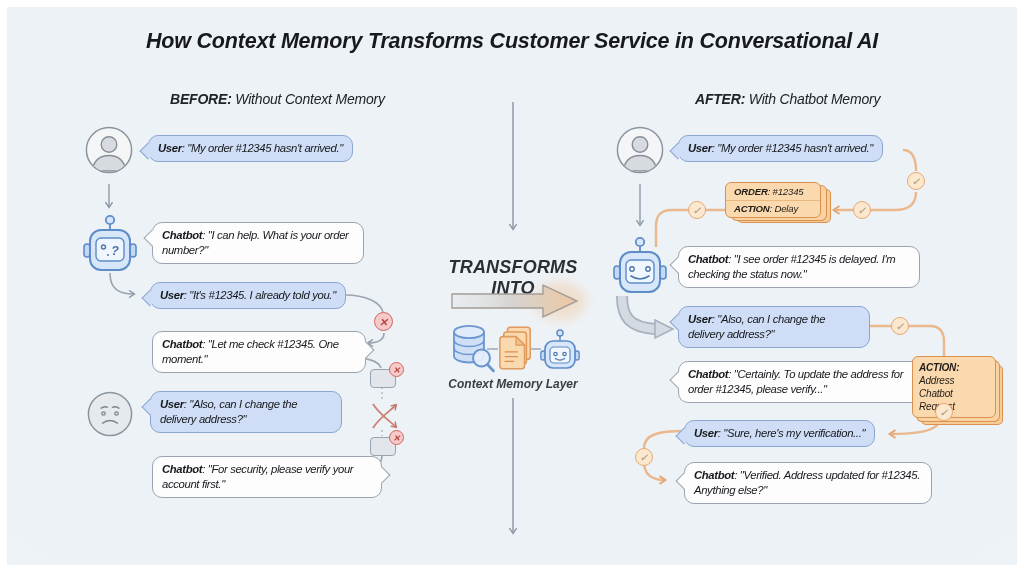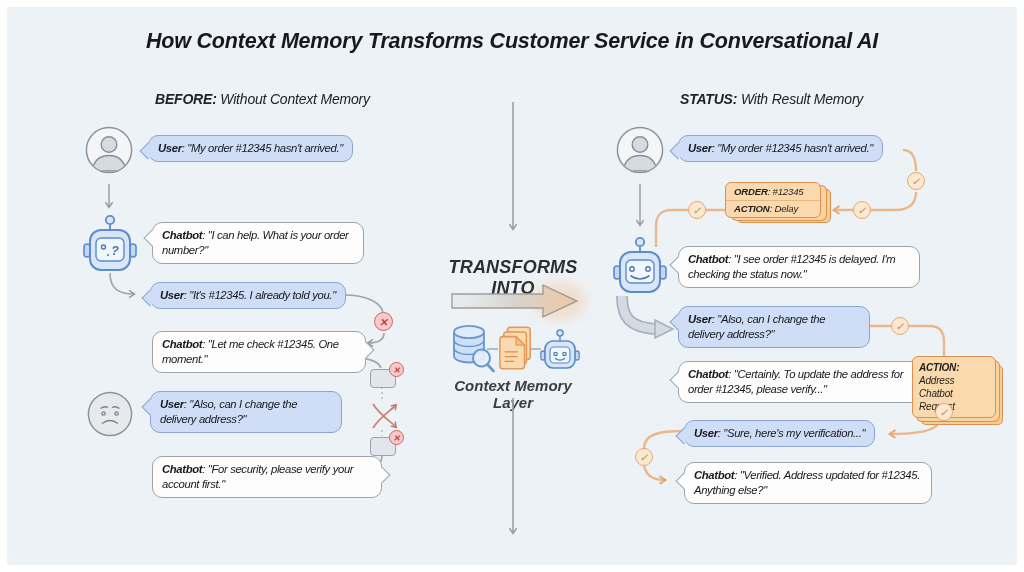--- a/index.html
+++ b/index.html
@@ -3,21 +3,21 @@
 <meta charset="utf-8">
 <style>
   html,body{margin:0;padding:0;background:#fff;}
   .canvas{position:relative;width:1024px;height:572px;overflow:hidden;
     font-family:"Liberation Sans",sans-serif;
     background:radial-gradient(120% 130% at 50% 45%, #edf2f7 55%, #f7fafc 100%);
     box-shadow:inset 0 0 0 7px #ffffff;font-style:italic;}
   .title{position:absolute;left:0;right:0;top:29px;text-align:center;
     font-size:21.5px;font-weight:600;letter-spacing:-.2px;color:#17191d;}
   .colhead{position:absolute;font-size:14px;color:#202328;letter-spacing:-.2px;}
-  .colhead b{font-weight:700;}
+  .colhead b{font-weight:700;margin-left:15px;}
   .bubble{position:absolute;border-radius:10px;padding:5px 9px;font-size:11.3px;
     letter-spacing:-.35px;line-height:1.34;color:#16181c;z-index:3;}
   .bubble b{font-weight:700;}
   .user{background:#cfdef6;border:1.4px solid #8aa6cf;}
   .bot{background:#fdfdfe;border:1.4px solid #9ba4ae;}
   .nw{white-space:nowrap;}
   .tail{position:absolute;width:11px;height:11px;transform:rotate(45deg);top:9px;}
   .tail.l{left:-6.8px;border-left:1.4px solid;border-bottom:1.4px solid;}
   .tail.r{right:-6.8px;border-top:1.4px solid;border-right:1.4px solid;}
   .user .tail{background:#cfdef6;border-color:#8aa6cf;}
@@ -104,21 +104,21 @@
     <path d="M850,326 L930,326 C940,326 944,332 944,342 L944,356" fill="none" stroke="#eab88c" stroke-width="2.4"></path>
     <path d="M944,402 C944,428 934,434 890,434" fill="none" stroke="#eab88c" stroke-width="2.4" marker-end="url(#mo)"></path>
     <path d="M684,431 C660,431 644,434 644,448 L644,462 C644,476 654,480 665,480" fill="none" stroke="#eab88c" stroke-width="2.4" marker-end="url(#mo)"></path>
   </svg>
 
   <div class="title">How Context Memory Transforms Customer Service in Conversational AI</div>
   <div class="colhead" style="left:155px;top:91px">
     <b>BEFORE:</b><span> Without Context Memory</span>
   </div>
   <div class="colhead" style="left:680px;top:91px">
-    <b>STATUS:</b><span> With Result Memory</span>
+    <b>AFTER:</b><span> With Chatbot Memory</span>
   </div>
 
   <div class="icon" style="left:85px;top:126px">
     <svg width="48" height="48" viewBox="0 0 48 48">
       <defs>
           <clipPath id="avc1">
             <circle cx="24" cy="24" r="21.8"></circle>
           </clipPath>
         </defs>
       <circle cx="24" cy="24" r="22.6" fill="#f3f5f7" stroke="#8a949e" stroke-width="1.5"></circle>
@@ -210,21 +210,21 @@
       <line x1="20" y1="7" x2="20" y2="12" stroke="#5e8cc9" stroke-width="1.5"></line>
       <rect x="0.8" y="22" width="4.4" height="9" rx="2.2" fill="#c3d8f3" stroke="#5e8cc9" stroke-width="1.3"></rect>
       <rect x="34.8" y="22" width="4.4" height="9" rx="2.2" fill="#c3d8f3" stroke="#5e8cc9" stroke-width="1.3"></rect>
       <rect x="5" y="12" width="30" height="27" rx="8" fill="#d7e6f9" stroke="#5e8cc9" stroke-width="1.7"></rect>
       <rect x="10" y="18" width="20" height="16" rx="4" fill="#f0f6fd" stroke="#5e8cc9" stroke-width="1.2"></rect>
       <circle cx="15.5" cy="25" r="1.7" fill="none" stroke="#4e77ab" stroke-width="1.2"></circle>
       <circle cx="24.5" cy="25" r="1.7" fill="none" stroke="#4e77ab" stroke-width="1.2"></circle>
       <path d="M15.5,29.5 Q20,32.8 24.5,29.5" fill="none" stroke="#4e77ab" stroke-width="1.3" stroke-linecap="round"></path>
     </svg>
   </div>
-  <div class="clabel" style="left:443px;top:377px;width:140px;font-size:15px;font-weight:600;color:#3a3e44">Context Memory Layer</div>
+  <div class="clabel" style="left:443px;top:377px;width:140px;font-size:12px;font-weight:600;color:#3a3e44">Context Memory Layer</div>
 
   <div class="icon" style="left:616px;top:126px">
     <svg width="48" height="48" viewBox="0 0 48 48">
       <defs>
           <clipPath id="avc2">
             <circle cx="24" cy="24" r="21.8"></circle>
           </clipPath>
         </defs>
       <circle cx="24" cy="24" r="22.6" fill="#f3f5f7" stroke="#8a949e" stroke-width="1.5"></circle>
       <g clip-path="url(#avc2)">

